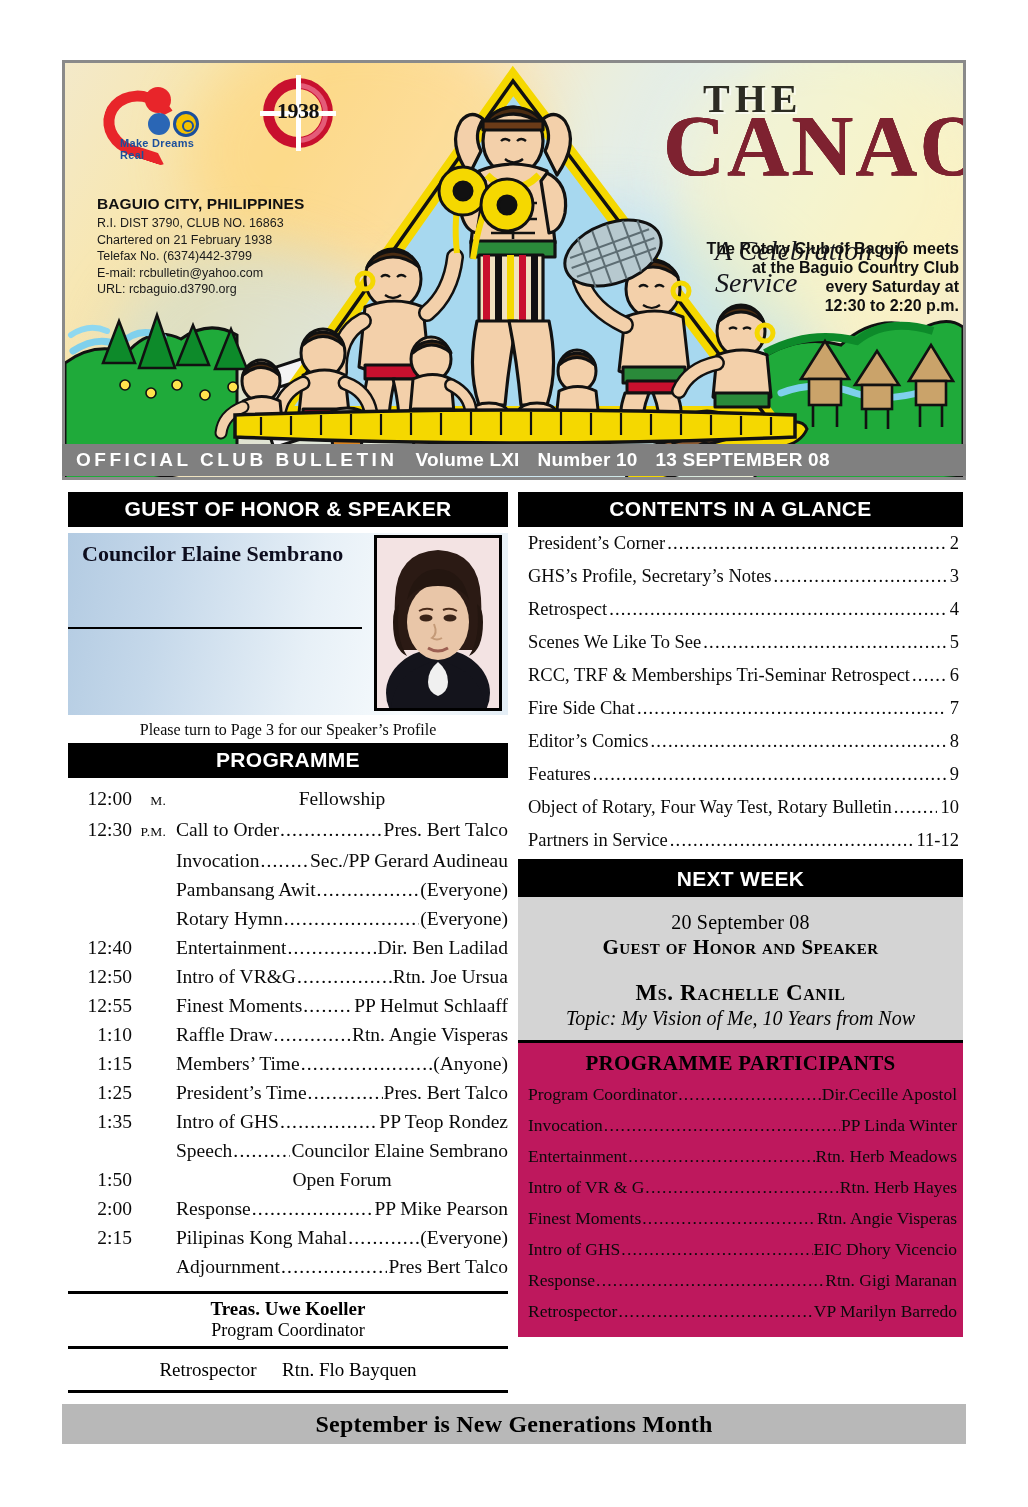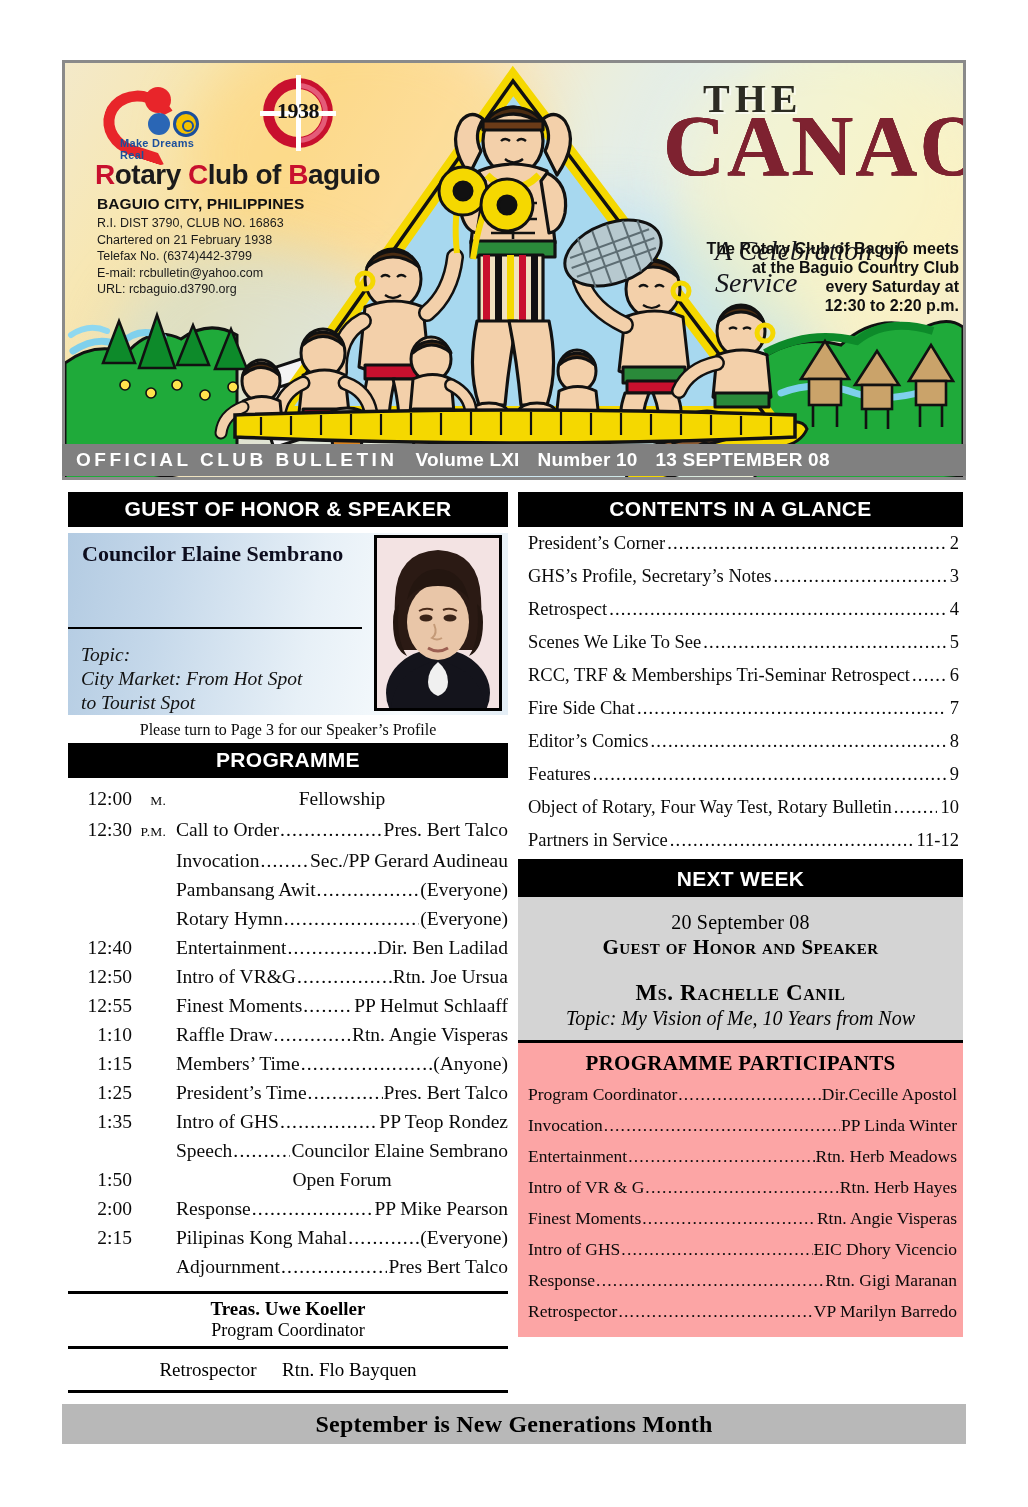--- a/index.html
+++ b/index.html
@@ -417,21 +417,21 @@
     letter-spacing: 0.6px;
     margin-top: 20px;
   }
   .nw-topic {
     font-style: italic;
     font-size: 20px;
     margin-top: 1px;
   }
 
   .pp-wrap {
-    background: #fca5a5;
+    background: #be185d;
     padding: 4px 0 10px 0;
   }
   .pp-head {
     text-align: center;
     font-family: "Liberation Serif", serif;
     font-weight: bold;
     font-size: 21px;
     letter-spacing: 0.3px;
     padding: 4px 0 3px 0;
   }
@@ -767,21 +767,20 @@
       </div>
 
       <div class="emblem-1938">
         <div class="em-ring"></div>
         <div class="em-ring2"></div>
         <div class="em-cross-h"></div>
         <div class="em-cross-v"></div>
         <div class="em-year">1938</div>
       </div>
 
-      <div class="club-name"><span class="r">R</span>otary <span class="r">C</span>lub of <span class="r">B</span>aguio</div>
       <div class="club-city">BAGUIO CITY, PHILIPPINES</div>
       <div class="club-lines">
         <div>R.I. DIST 3790, CLUB NO. 16863</div>
         <div>Chartered on 21 February 1938</div>
         <div>Telefax No. (6374)442-3799</div>
         <div>E-mail: rcbulletin@yahoo.com</div>
         <div>URL: rcbaguio.d3790.org</div>
       </div>
 
       <div class="canao-the">THE</div>
@@ -806,25 +805,20 @@
     <span>13 SEPTEMBER 08</span>
   </div>
 
   <div class="col-left">
 
     <div class="black-head">GUEST OF HONOR &amp; SPEAKER</div>
 
     <div class="goh-card">
       <div class="goh-name">Councilor Elaine Sembrano</div>
       <div class="goh-divider"></div>
-      <div class="goh-topic">
-        <div>Topic:</div>
-        <div>City Market: From Hot Spot</div>
-        <div>to Tourist Spot</div>
-      </div>
       <div class="goh-photo">
         <svg viewBox="0 0 122 170" width="100%" height="100%" preserveAspectRatio="none">
           <rect x="0" y="0" width="122" height="170" fill="#f3e3e3"></rect>
           <ellipse cx="61" cy="155" rx="52" ry="44" fill="#14141c"></ellipse>
           <path d="M18 60 q2 -46 43 -48 q41 2 43 48 q2 36 -8 52 l-70 0 q-10 -16 -8 -52 Z" fill="#2b1a14"></path>
           <ellipse cx="61" cy="84" rx="31" ry="38" fill="#e9c6a8"></ellipse>
           <path d="M30 62 q6 -30 31 -31 q25 1 31 31 q-8 -14 -31 -14 q-23 0 -31 14 Z" fill="#241610"></path>
           <path d="M22 66 q-4 34 8 52 q-14 -6 -14 -34 q0 -14 6 -18 Z" fill="#241610"></path>
           <path d="M100 66 q4 34 -8 52 q14 -6 14 -34 q0 -14 -6 -18 Z" fill="#241610"></path>
           <g fill="#3a2418">

